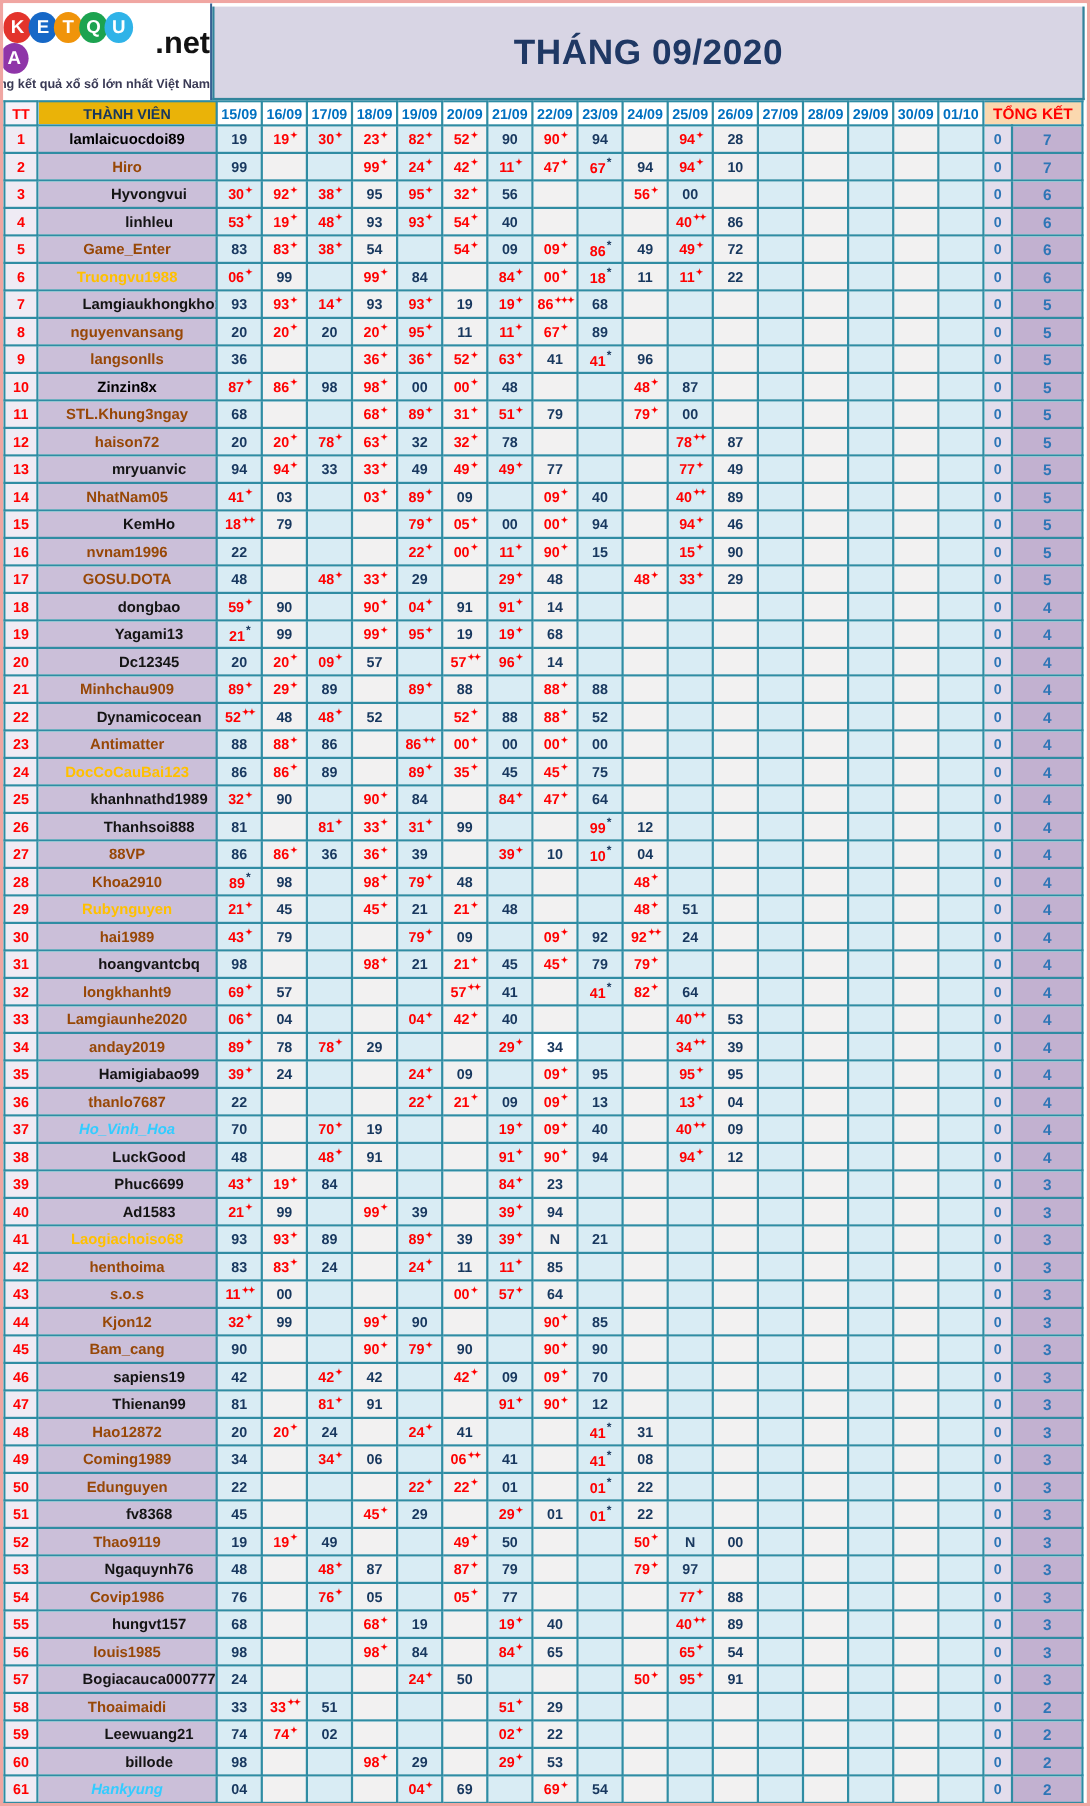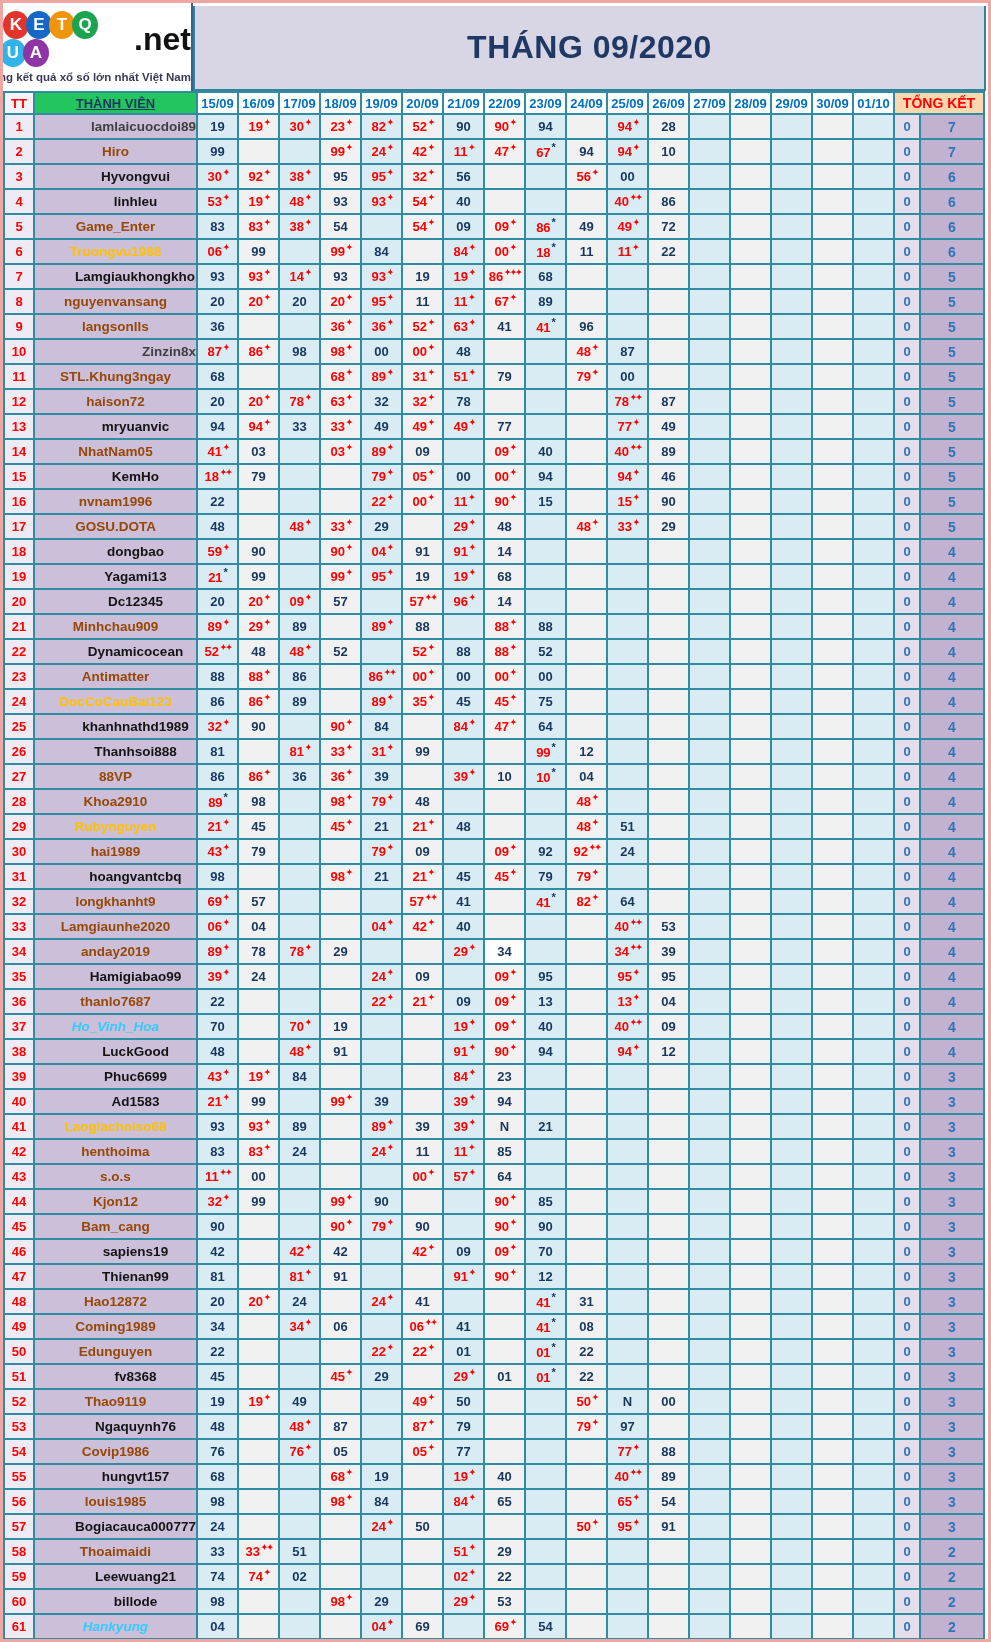--- a/index.html
+++ b/index.html
@@ -5,49 +5,49 @@
   html,body{margin:0;padding:0;background:#fff;}
   .page{width:991px;height:1642px;box-sizing:border-box;border:3px solid #f0a6a2;background:#fff;
         font-family:"Liberation Sans",sans-serif;overflow:hidden;}
   .top{display:flex;height:88px;background:#fff;}
   .logo-box{width:190px;box-sizing:border-box;border-right:2px solid #376092;background:#fff;
             display:flex;flex-direction:column;align-items:flex-end;justify-content:center;}
   .logo-row{display:flex;align-items:center;}
   .lb{display:inline-block;width:26px;height:28px;border-radius:50%;color:#fff;font-weight:bold;
       font-size:17px;line-height:28px;text-align:center;margin-left:-3px;}
   .lb:first-child{margin-left:0;}
-  .net{font-weight:bold;font-size:32px;color:#121212;margin-left:17px;}
+  .net{font-weight:bold;font-size:28px;color:#121212;margin-left:17px;}
   .tagline{font-size:11.5px;font-weight:bold;color:#3a3a55;margin-top:4px;white-space:nowrap;}
   .bands{flex:1;display:flex;flex-direction:column;padding:3px 2px 0 0;box-sizing:border-box;background:#fff;}
   .band1{height:27px;box-sizing:border-box;border:2px solid #31849b;background:#bcd7ee;
          display:flex;align-items:center;justify-content:center;
          color:#e26b0a;font-weight:bold;font-size:13.5px;letter-spacing:.2px;}
   .band2{flex:1;box-sizing:border-box;border:2px solid #31849b;border-top:0;background:#d8d5e4;
          display:flex;align-items:center;justify-content:center;
          color:#1f3864;font-weight:bold;font-size:32px;letter-spacing:.5px;}
   table{border-collapse:collapse;table-layout:fixed;width:888px;}
   th,td{border:2px solid #2f8ca3;padding:0;text-align:center;font-weight:bold;overflow:hidden;white-space:nowrap;}
   thead th{height:20px;font-size:13px;}
   tbody td{height:23px;font-size:13px;}
   .tt-h{background:#f6f2f9;color:#ff0000;}
-  .name-h{background:#22c55e;color:#17375e;text-decoration:underline;}
+  .name-h{background:#eab308;color:#17375e;}
   .date-h{background:#ffffff;color:#0070c0;}
   .total-h{background:#fbd8af;color:#ff0000;font-size:14px;}
   td.tt{background:#efebf4;color:#ff0000;}
   td.name{background:#cbbfd9;font-size:13.5px;}
   td.codd{background:#d9ecf4;}
   td.ceven{background:#f2f1f1;}
   td.hl{background:#ffffff;}
   td.zero{background:#e3ddec;color:#2e75b6;}
   td.tot{background:#c2b1d0;color:#2e75b6;font-size:14px;}
   .v{color:#17375e;}
   .red .v{color:#ff0000;}
   sup.s{color:#ff0000;font-size:8px;letter-spacing:-1px;position:relative;top:-1px;left:1px;}
   sup.d{color:#17375e;font-size:11px;position:relative;top:-1px;left:1px;}
-  .nm-navy{color:#404040;text-align:right;}
+  .nm-navy{color:#000000;}
   .nm-black{color:#141414;padding-left:40px;}
   .nm-brown{color:#974706;}
   .nm-orange{color:#ffc000;}
   .nm-cyan{color:#33ccff;font-style:italic;}
 </style>
 </head>
 <body>
 
 <div class="page">
   <div class="top">

